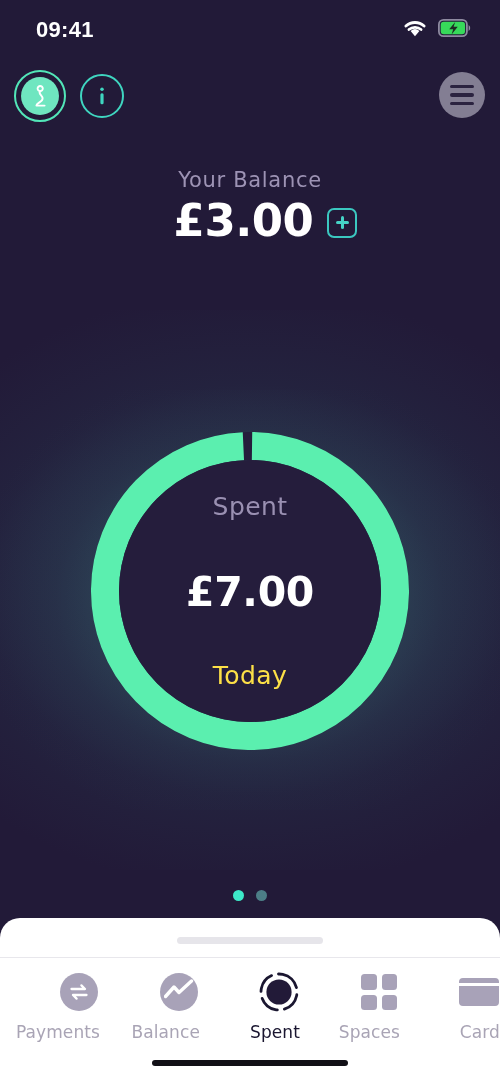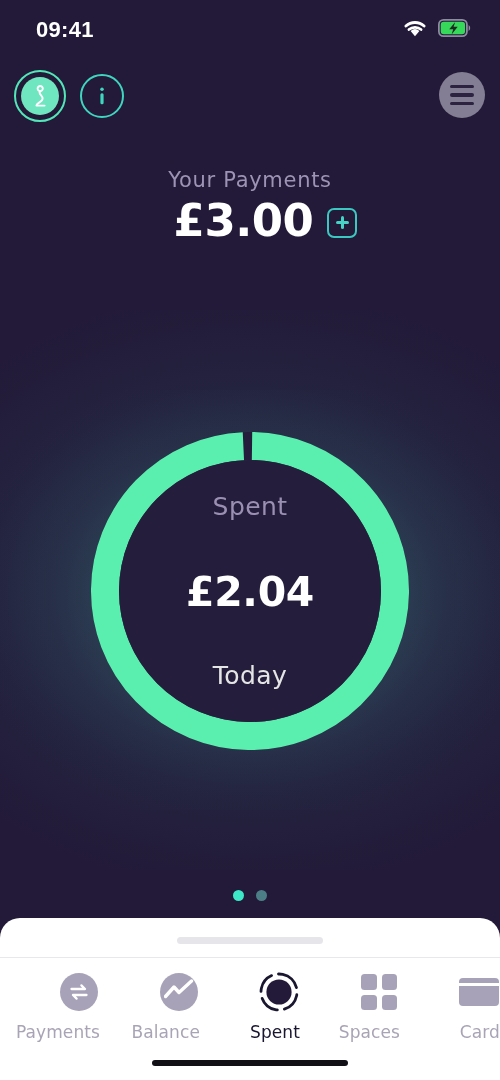--- a/index.html
+++ b/index.html
@@ -133,21 +133,21 @@
   .spent-label {
     color:#9A90B2; font-size:25px; letter-spacing:0.4px;
     font-family:"DejaVu Sans", sans-serif;
   }
   .spent-amount {
     color:#ffffff; font-size:41px; font-weight:bold;
     letter-spacing:-0.3px; margin:6px 0 4px;
     font-family:"DejaVu Sans", sans-serif;
   }
   .spent-period {
-    color:#e5e5e5; font-size:25px; letter-spacing:0.4px;
+    color:#fde047; font-size:25px; letter-spacing:0.4px;
     font-family:"DejaVu Sans", sans-serif;
   }
 
   
   .pager {
     position:absolute; top:890px; left:0; width:500px;
     display:flex; align-items:center; justify-content:center; gap:12px;
     z-index:6;
   }
   .dot { width:11px; height:11px; border-radius:50%; }
@@ -266,40 +266,40 @@
     </div>
 
     <div class="menu-btn">
       <span class="menu-line"></span>
       <span class="menu-line"></span>
       <span class="menu-line"></span>
     </div>
   </div>
 
   <div class="balance-block">
-    <div class="balance-label">Your Payments</div>
+    <div class="balance-label">Your Balance</div>
     <div class="balance-row">
       <div class="balance-amount">£3.00</div>
       <div class="plus-btn">
         <span class="plus-inner">
           <span class="plus-h"></span>
           <span class="plus-v"></span>
         </span>
       </div>
     </div>
   </div>
 
   <div class="donut-wrap">
     <svg width="318" height="318" viewBox="0 0 318 318">
       <circle cx="159" cy="159" r="145" fill="none" stroke="#251D3C" stroke-width="28"></circle>
       <circle cx="159" cy="159" r="145" fill="none" stroke="#5BEFAF" stroke-width="28" stroke-linecap="butt" stroke-dasharray="902 9.1" transform="rotate(-89.2 159 159)"></circle>
     </svg>
     <div class="donut-center">
       <div class="spent-label">Spent</div>
-      <div class="spent-amount">£2.04</div>
+      <div class="spent-amount">£7.00</div>
       <div class="spent-period">Today</div>
     </div>
   </div>
 
   <div class="pager">
     <span class="dot active"></span>
     <span class="dot inactive"></span>
   </div>
 
   <div class="sheet">

